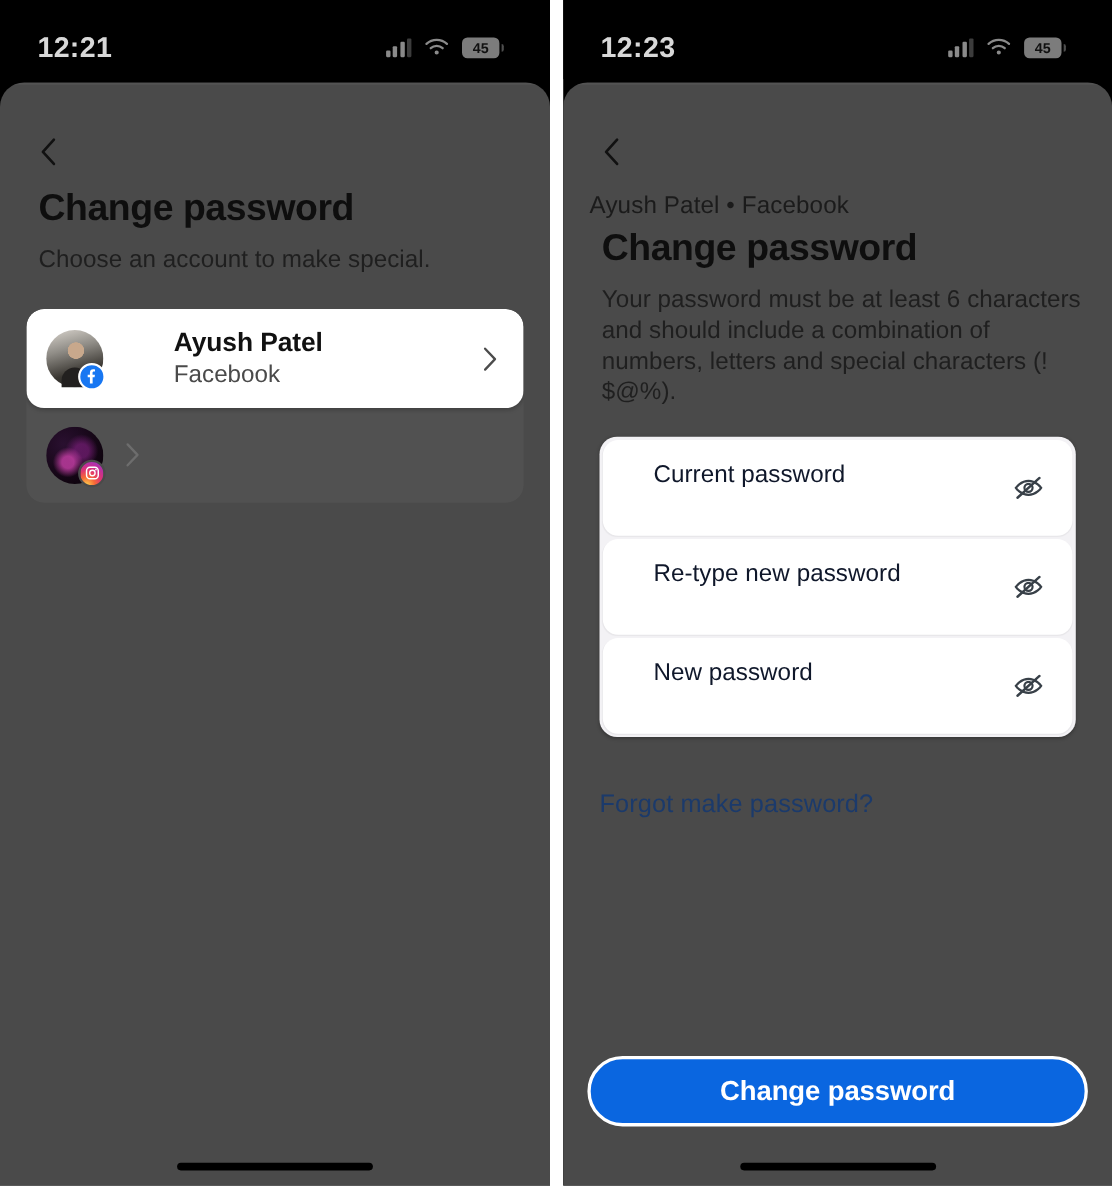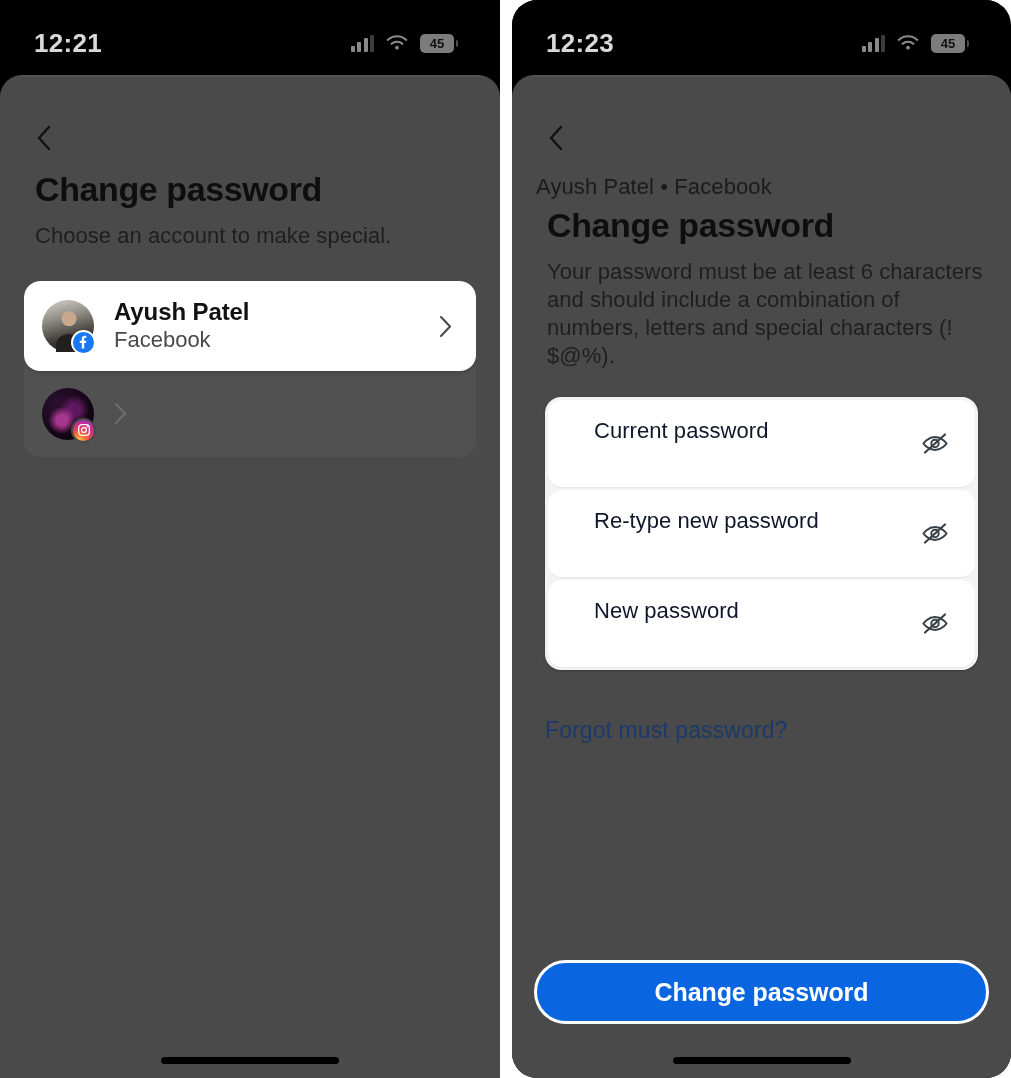--- a/index.html
+++ b/index.html
@@ -21,21 +21,21 @@
   }
 
   .phone {
     position: relative;
     width: 500px;
     height: 1078px;
     background: #000000;
     overflow: hidden;
     flex: 0 0 auto;
   }
-  .phone.right { width: 499px; margin-left: 12px; border-radius: 25px; }
+  .phone.right { width: 499px; margin-left: 12px; }
 
   
   .status-bar {
     position: absolute;
     top: 0; left: 0; right: 12px;
     height: 72px;
     display: flex;
     align-items: center;
     justify-content: space-between;
     padding: 14px 34px 0 34px;
@@ -154,20 +154,21 @@
     position: relative;
     display: flex;
     align-items: center;
     padding: 17px 18px;
     min-height: 78px;
   }
   .account-row.selected {
     background: #ffffff;
     border-radius: 16px;
     box-shadow: 0 1px 4px rgba(0,0,0,0.22);
+    gap: 44px;
   }
 
   .avatar-wrap {
     position: relative;
     width: 52px; height: 52px;
     flex: 0 0 auto;
     margin-right: 20px;
   }
   .avatar {
     width: 52px; height: 52px;
@@ -451,21 +452,21 @@
               <svg viewBox="0 0 30 26" width="30" height="26">
                 <path d="M3.5 13.5s4.4-6.4 11.5-6.4 11.5 6.4 11.5 6.4-4.4 6.4-11.5 6.4S3.5 13.5 3.5 13.5z" fill="none" stroke="#384048" stroke-width="2"></path>
                 <circle cx="15" cy="13.5" r="3.7" fill="none" stroke="#384048" stroke-width="2"></circle>
                 <path d="M5 22.5L25 4.5" stroke="#384048" stroke-width="2.2" stroke-linecap="round"></path>
               </svg>
             </div>
           </div>
 
         </div>
 
-        <a class="forgot-link">Forgot must password?</a>
+        <a class="forgot-link">Forgot make password?</a>
       </div>
 
       <div class="cta-wrap">
         <button class="cta-button">Change password</button>
       </div>
 
       <div class="home-indicator"></div>
     </div>
   </div>
 

